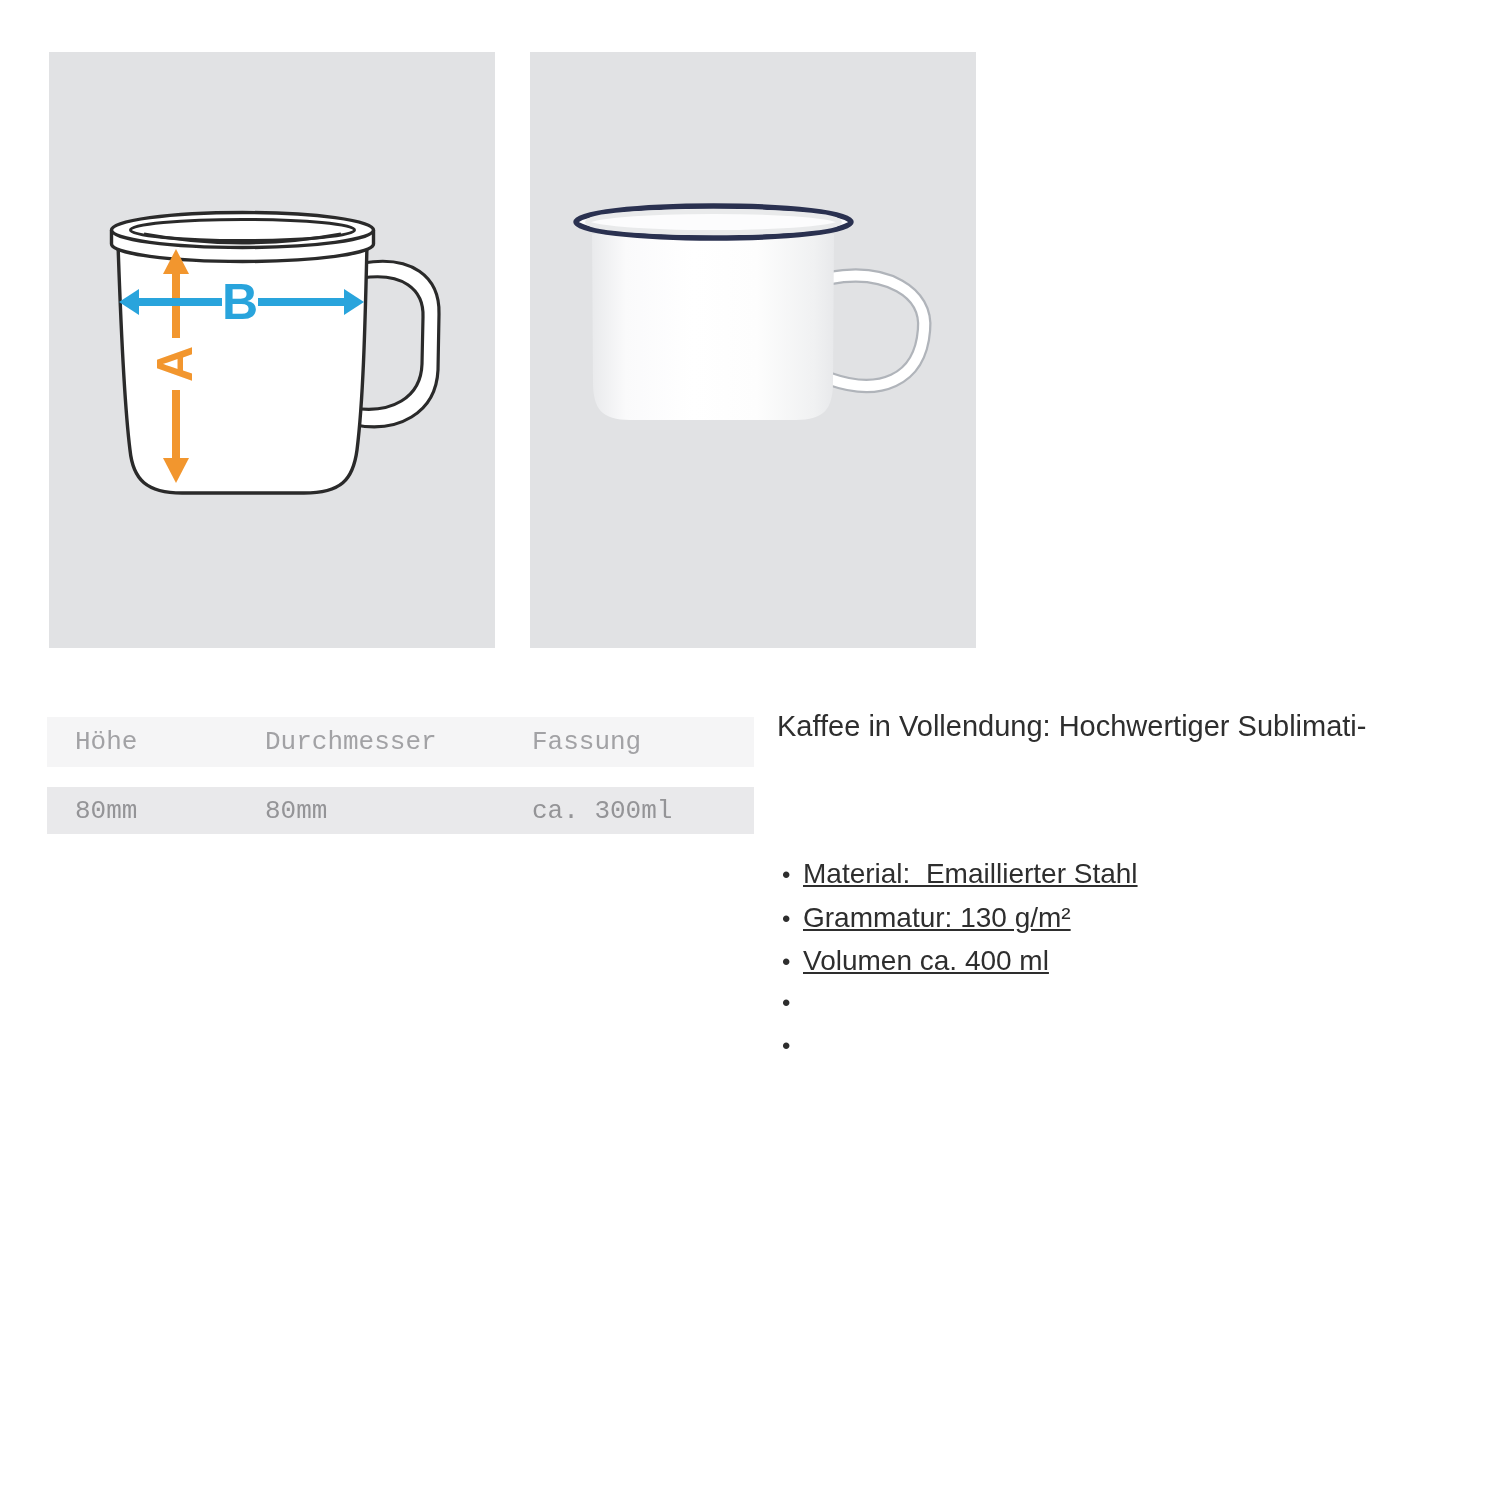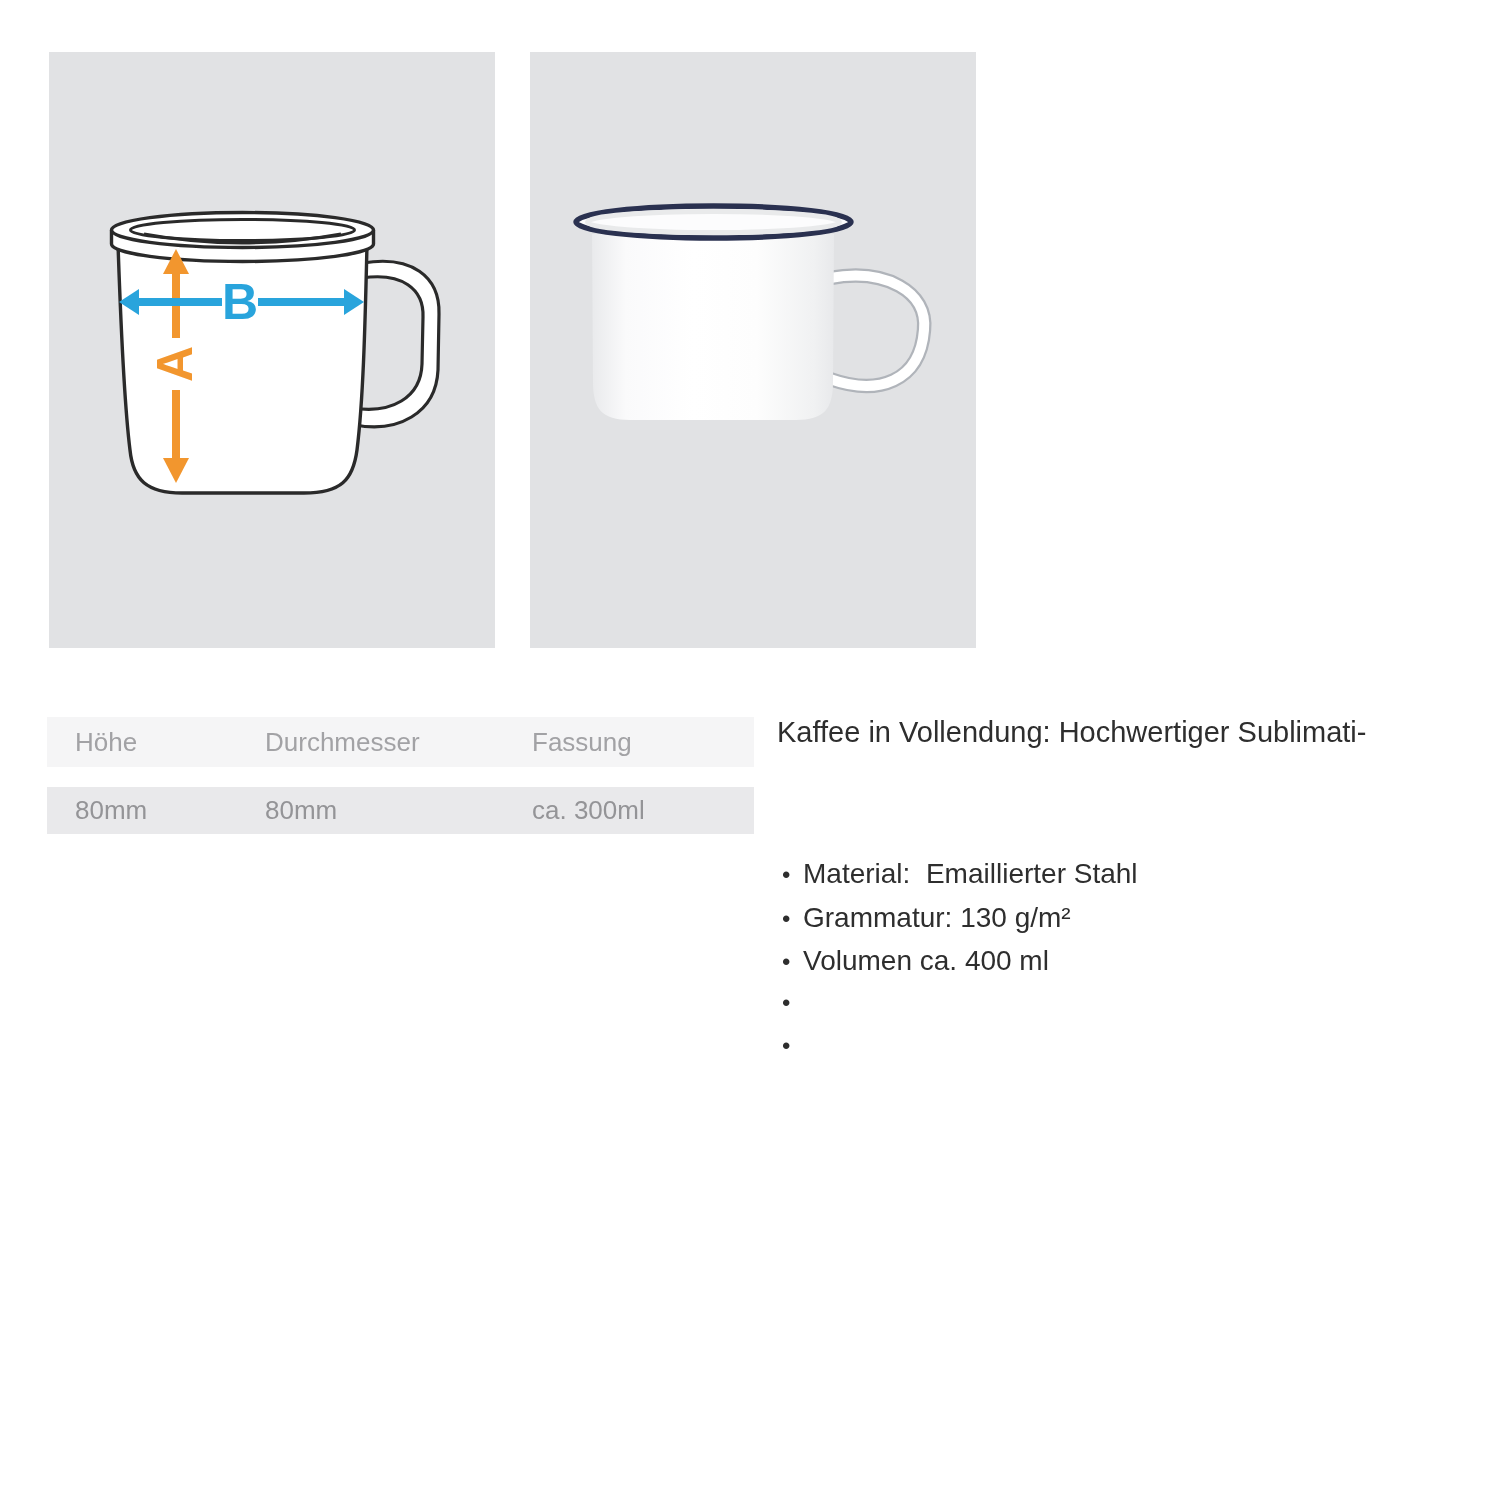--- a/index.html
+++ b/index.html
@@ -29,35 +29,36 @@
     position: absolute;
     left: 47px;
     top: 717px;
     width: 707px;
     font-size: 26px;
   }
   .dim-row {
     display: grid;
     grid-template-columns: 218px 267px 222px;
     align-items: center;
+    font-family: Liberation Mono, monospace;
   }
   .dim-row.head { height: 50px; background: #f5f5f6; color: #a2a2a5; }
   .dim-row.vals { height: 47px; background: #e9e9eb; color: #949497; margin-top: 20px; }
   .dim-cell:first-child { padding-left: 28px; }
 
   
   .desc {
     position: absolute;
     left: 777px;
     top: 706px;
     width: 690px;
     color: #2e2e2e;
   }
   .desc-par { font-size: 29px; line-height: 40px; }
-  .desc-line { white-space: pre; margin-top: 6px; }
+  .desc-line { white-space: pre; }
   .bullet-list {
     margin: 0; padding: 0;
     list-style: none;
     position: absolute;
     left: 777px;
     top: 858px;
     width: 690px;
     color: #2e2e2e;
     font-size: 28px;
   }
@@ -66,21 +67,21 @@
     align-items: baseline;
     height: 43.5px;
   }
   .bullet-marker {
     width: 26px;
     flex: 0 0 26px;
     padding-left: 5px;
     box-sizing: border-box;
     font-size: 24px;
   }
-  .bullet-text { white-space: pre-wrap; }
+  .bullet-text { white-space: pre-wrap; text-decoration: underline; }
 </style>
 </head>
 <body>
 
 <div class="stage">
 
   <div class="panel diagram">
     <svg width="446" height="596" viewBox="0 0 446 596">
 
       <g>

